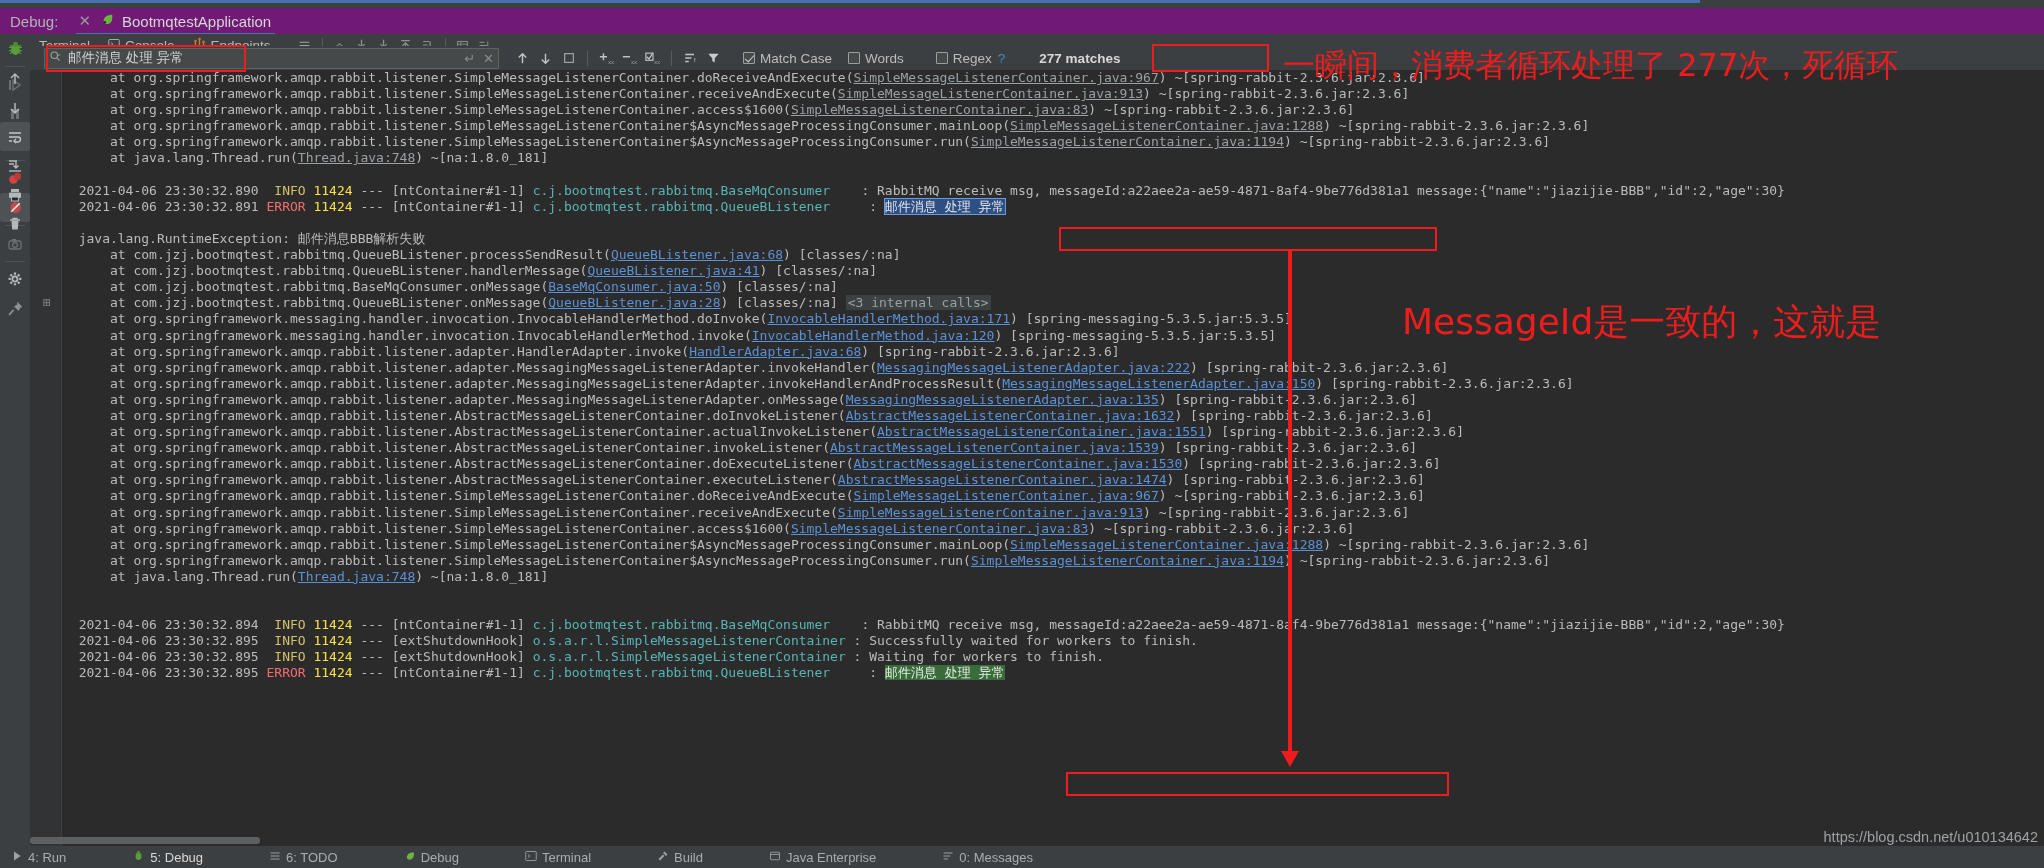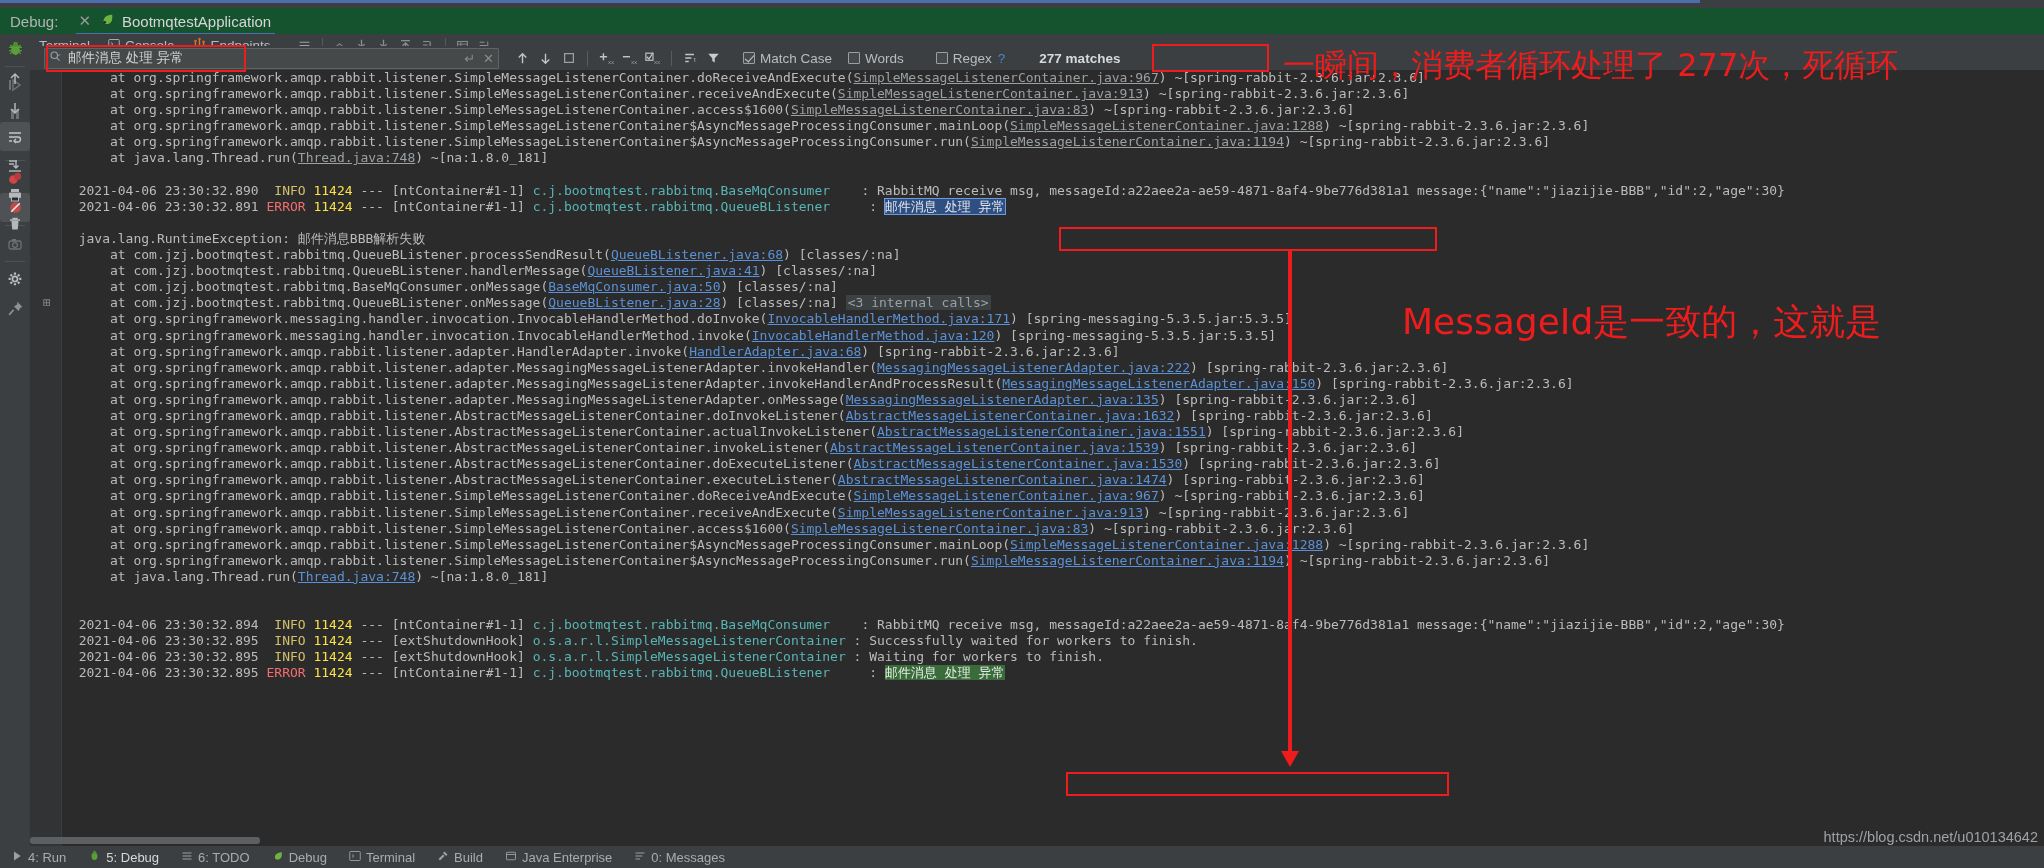--- a/index.html
+++ b/index.html
@@ -18,21 +18,21 @@
   
   .top-strip {
     position: absolute; left: 0; top: 0; width: 2044px; height: 8px;
     background: #3c3f41;
   }
   .top-strip .blue { position:absolute; left:0; top:0; width: 1700px; height: 3px; background:#4b6eaf; }
 
   
   .debug-header {
     position: absolute; left: 0; top: 8px; width: 2044px; height: 26px;
-    background: #14532d;
+    background: #701a75;
     display: flex; align-items: center;
     font-size: 15px; color: #bbbbbb;
   }
   .debug-label { margin-left: 10px; color:#b4b4b4; font-size:15px; }
   .debug-tab {
     margin-left: 14px; display:flex; align-items:center; height:26px;
     position: relative; padding: 0 6px;
   }
   .debug-tab .closex { color:#9a9a9a; font-size:15px; margin-right:9px; cursor:default; }
   .debug-tab .runicon { margin-right:7px; display:inline-block; }
@@ -144,21 +144,21 @@
   .arrow-head {
     position:absolute; width:0; height:0;
     border-left:9px solid transparent; border-right:9px solid transparent;
     border-top:16px solid #ee1c1c;
   }
 
   
   .statusbar {
     position:absolute; left:0; bottom:0; width:2044px; height:22px;
     background:#3c3f41; display:flex; align-items:center;
-    font-size:13px; color:#a9acae;
+    font-size:13px; color:#a9acae;gap:44px;
   }
   .sb-item { display:flex; align-items:center; gap:5px; padding:0 11px; height:22px; }
   .sb-item.active { color:#d8d8d8; }
   .watermark {
     position:absolute; right:6px; bottom:23px;
     color:#9fa2a4; font-size:14.5px; font-family:"Liberation Sans", sans-serif;
   }
   .scroll-thumb {
     position:absolute; left:30px; bottom:24px; width:230px; height:7px; background:#5c6063; border-radius:3px;
   }

